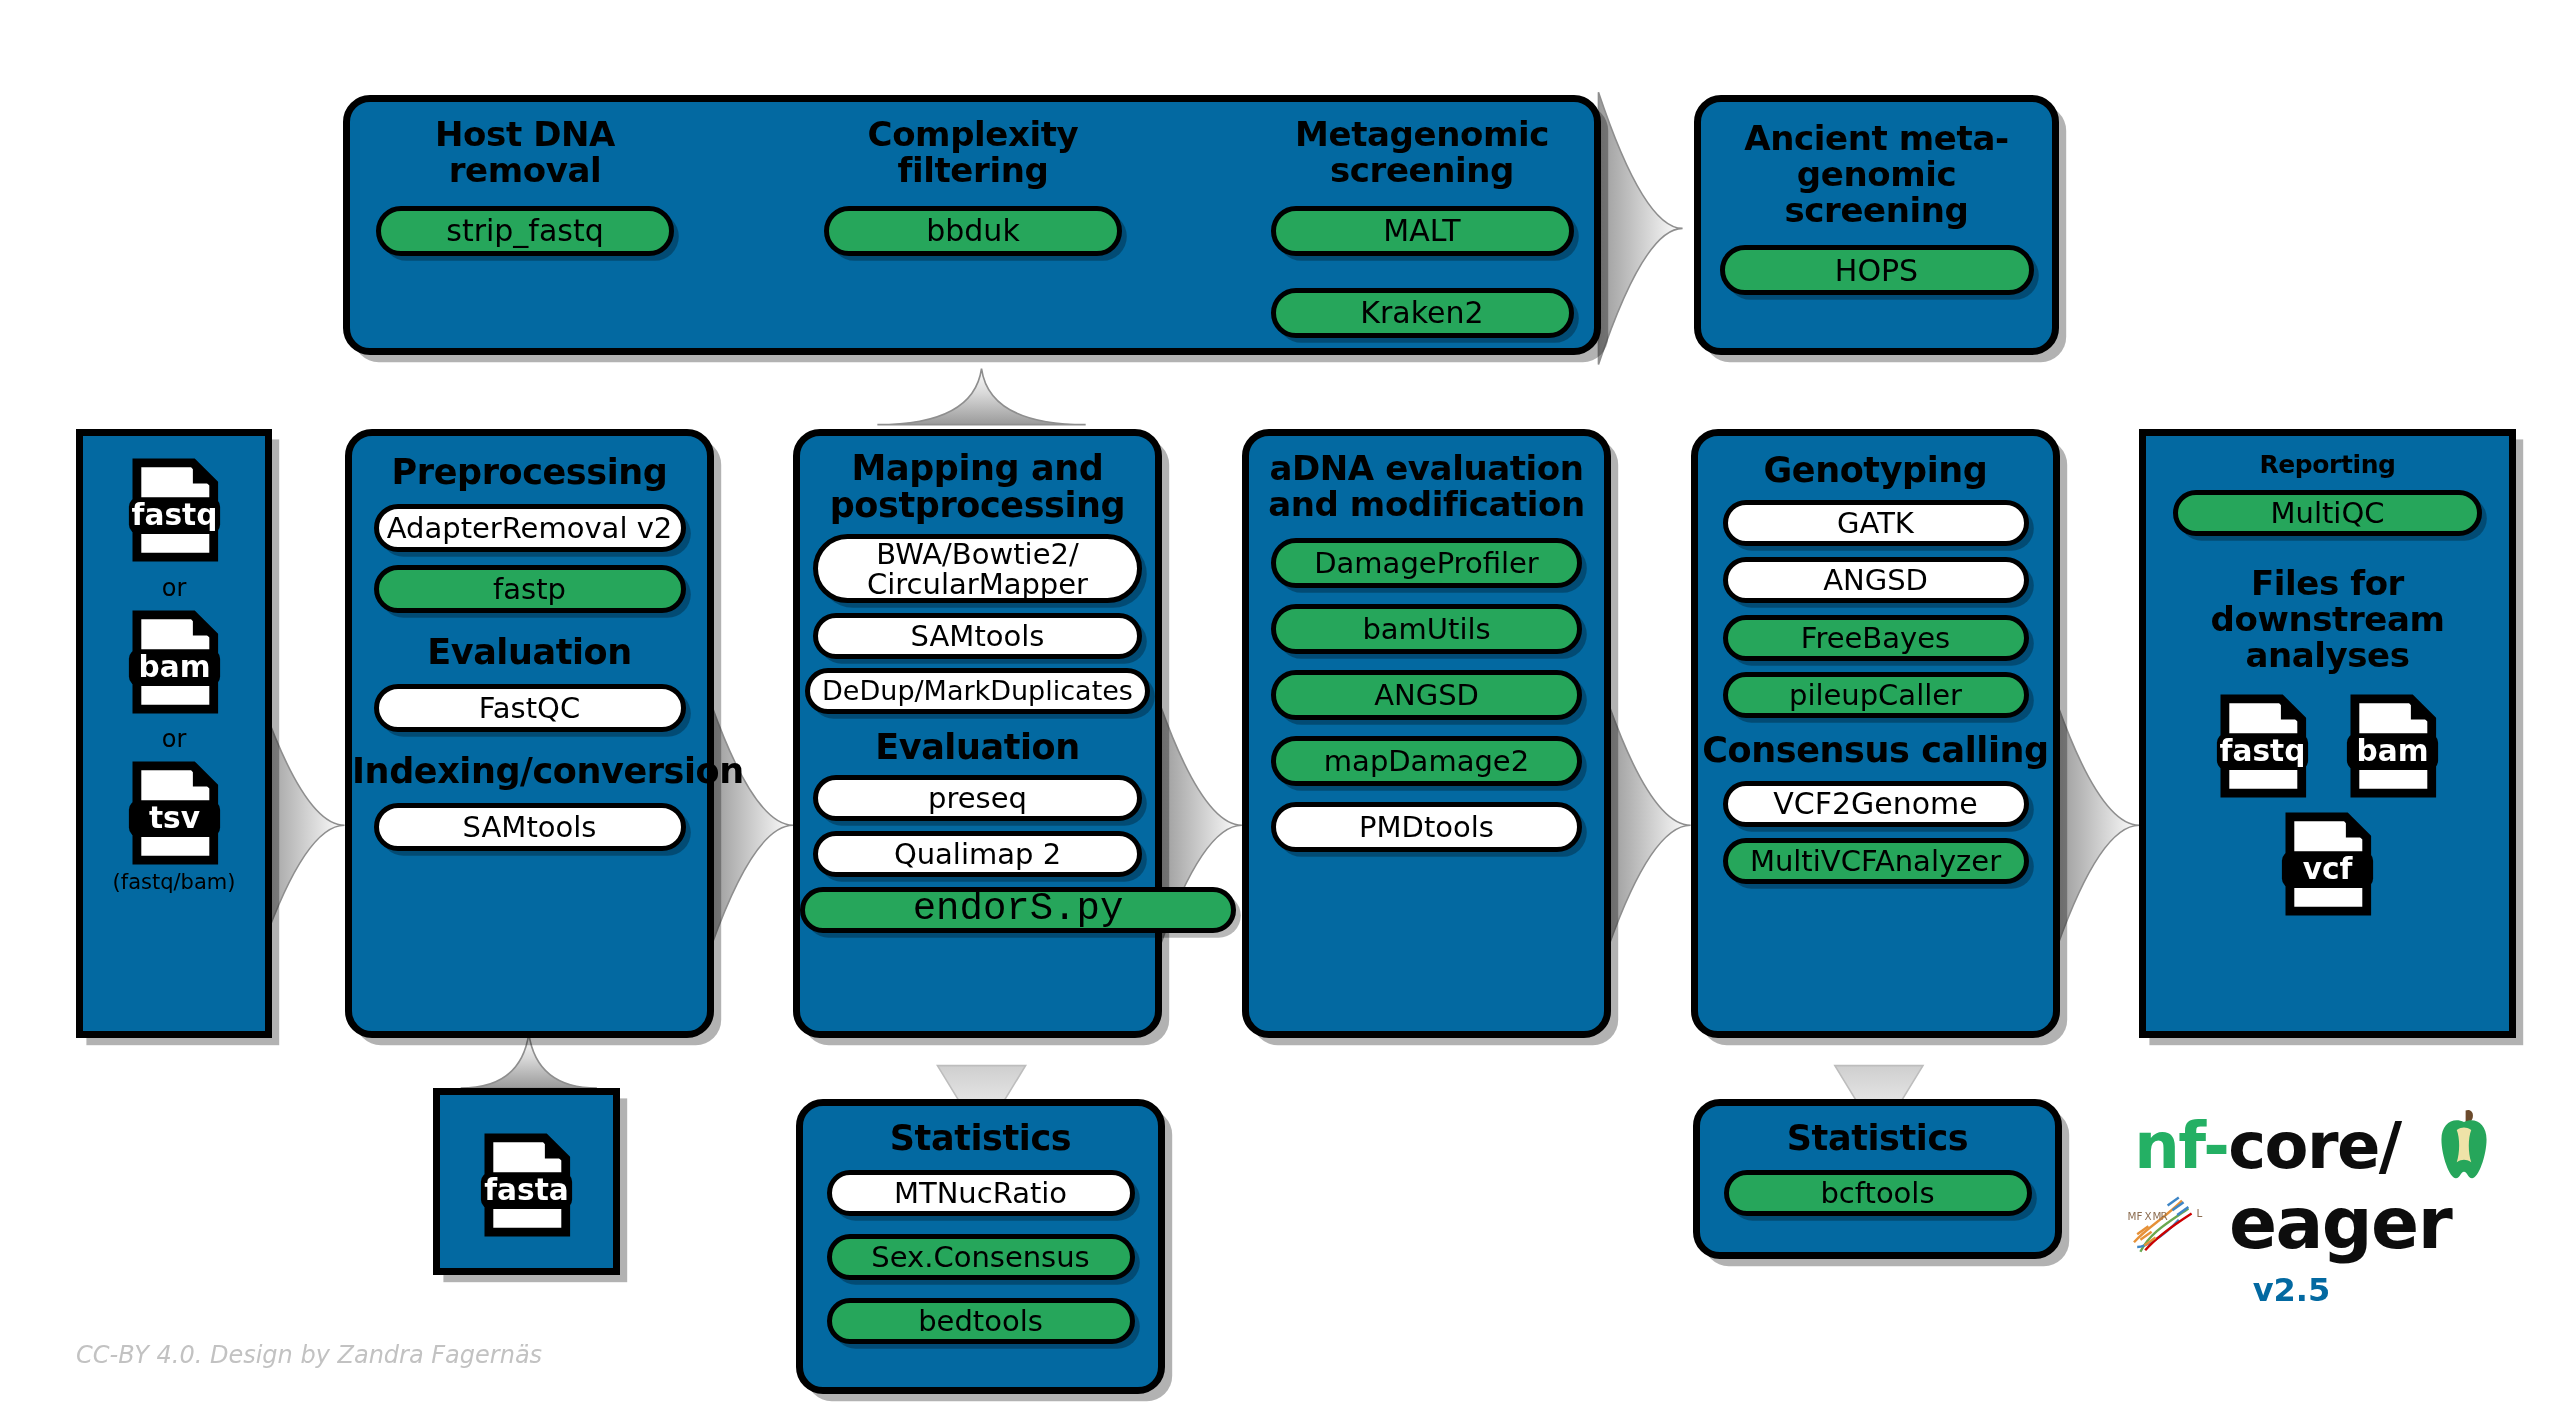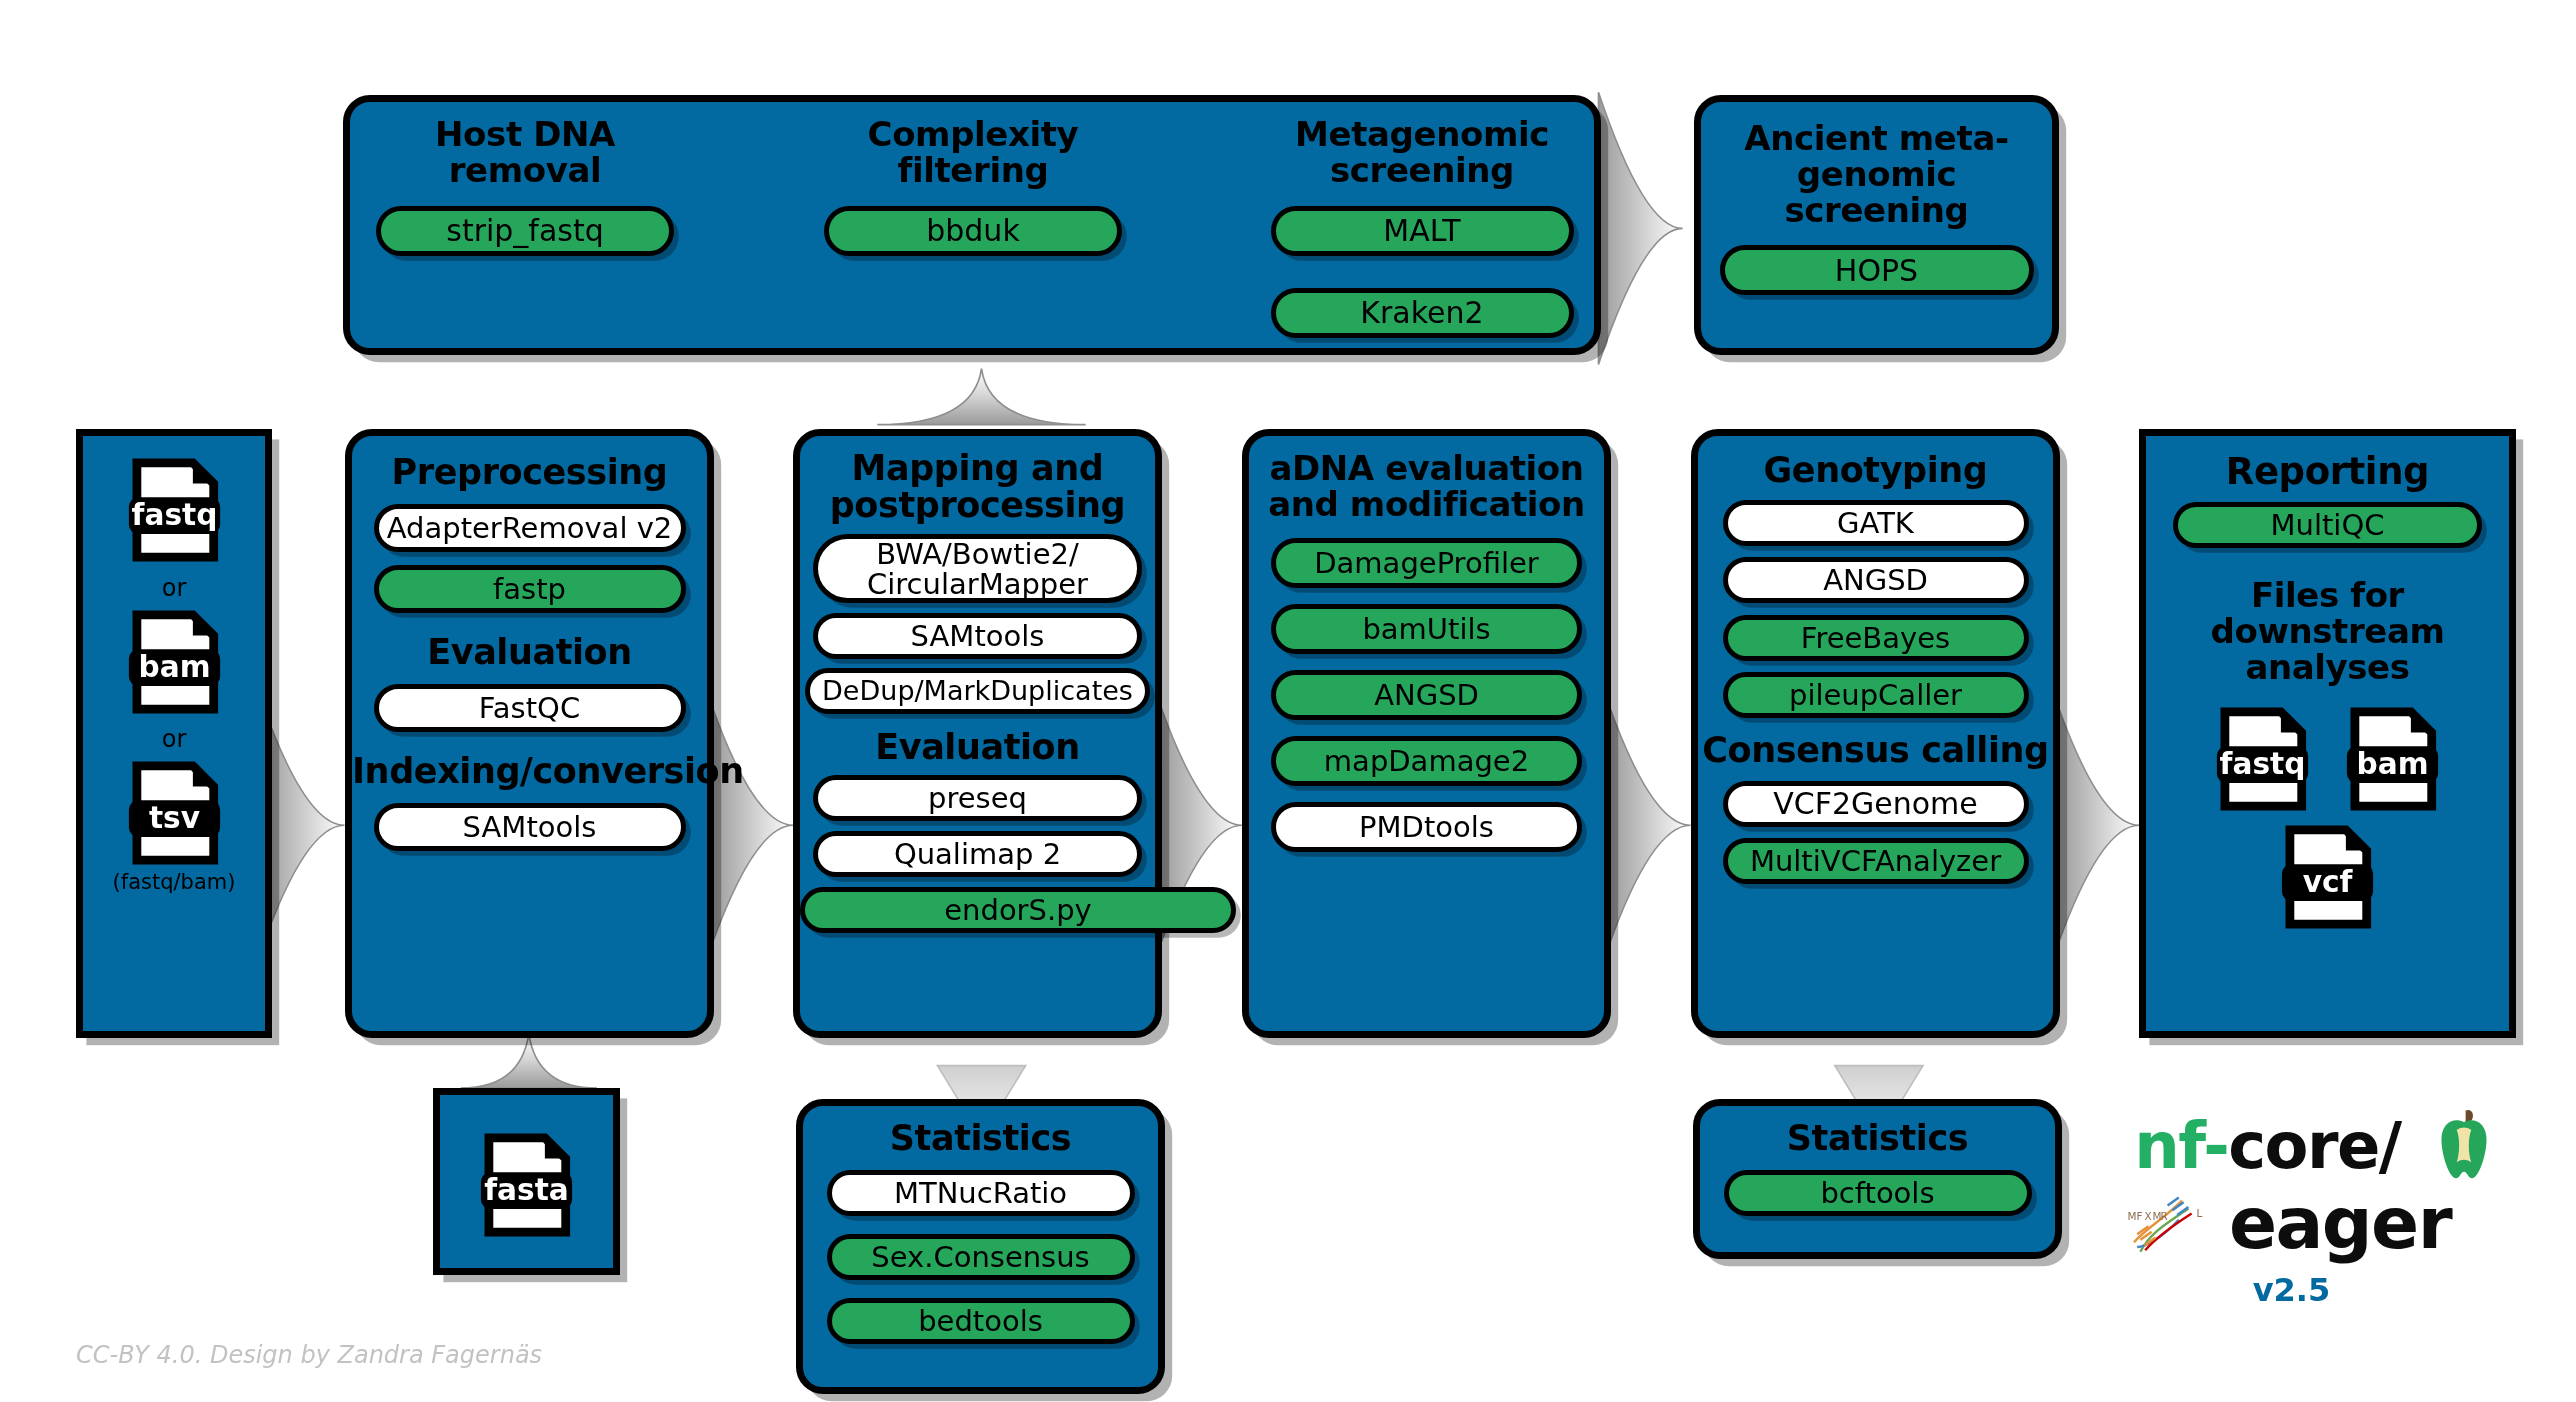--- a/index.html
+++ b/index.html
@@ -219,21 +219,21 @@
     <div class="pill" style="margin:9.6px auto 0;width:345px;height:46px;font-size:27px;">
       <span>DeDup/MarkDuplicates</span>
     </div>
     <div class="ptitle" style="font-size:35px;margin-top:14.4px;">Evaluation</div>
     <div class="pill" style="margin:9.6px auto 0;width:329px;height:46px;font-size:29px;">
       <span>preseq</span>
     </div>
     <div class="pill" style="margin:9.6px auto 0;width:329px;height:46px;font-size:29px;">
       <span>Qualimap 2</span>
     </div>
-    <div class="pill green" style="margin:9.6px auto 0;width:436px;height:46px;font-size:29px;">
+    <div class="pill green" style="margin:9.6px auto 0;width:436px;height:46px;font-size:39px;font-family:Liberation Mono, monospace;">
       <span>endorS.py</span>
     </div>
   </div>
 
   <div class="panel round shadow" style="left:1234px;top:429px;width:369px;height:609px;">
     <div class="ptitle" style="font-size:34px;margin-top:14.4px;">
       <div>aDNA evaluation</div>
       <div>and modification</div>
     </div>
     <div class="pill green" style="margin:16px auto 0;width:311px;height:50px;font-size:29px;">
@@ -270,21 +270,21 @@
     <div class="ptitle" style="font-size:35px;margin-top:14.4px;">Consensus calling</div>
     <div class="pill" style="margin:11.2px auto 0;width:306px;height:46px;font-size:30px;">
       <span>VCF2Genome</span>
     </div>
     <div class="pill green" style="margin:11.2px auto 0;width:306px;height:46px;font-size:29px;">
       <span>MultiVCFAnalyzer</span>
     </div>
   </div>
 
   <div class="panel sq shadow" style="left:2131px;top:429px;width:377px;height:609px;">
-    <div class="ptitle" style="font-size:37px;margin-top:16px;">Reporting</div>
+    <div class="ptitle" style="font-size:25px;margin-top:16px;">Reporting</div>
     <div class="pill green" style="margin:11.2px auto 0;width:309px;height:46px;font-size:29px;">
       <span>MultiQC</span>
     </div>
     <div class="ptitle" style="font-size:34px;margin-top:29px;">
       <div>Files for downstream</div>
       <div>analyses</div>
     </div>
     <div style="display:flex;justify-content:center;gap:35px;margin-top:21px;">
       <div class="fileicon" style="width:95px;height:104px;">
         <svg viewBox="0 0 118 130" xmlns="http://www.w3.org/2000/svg">

